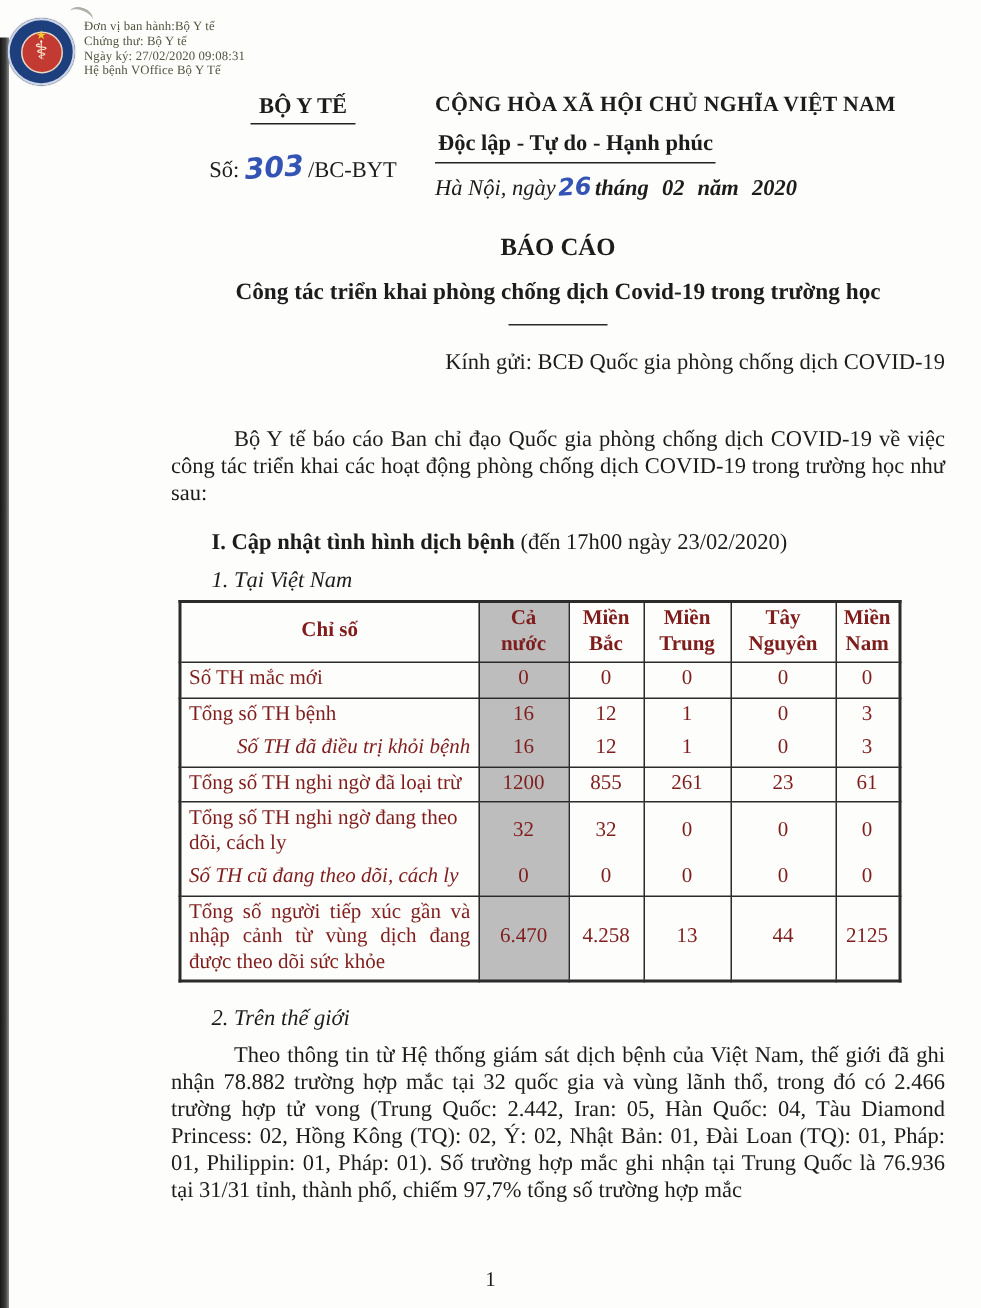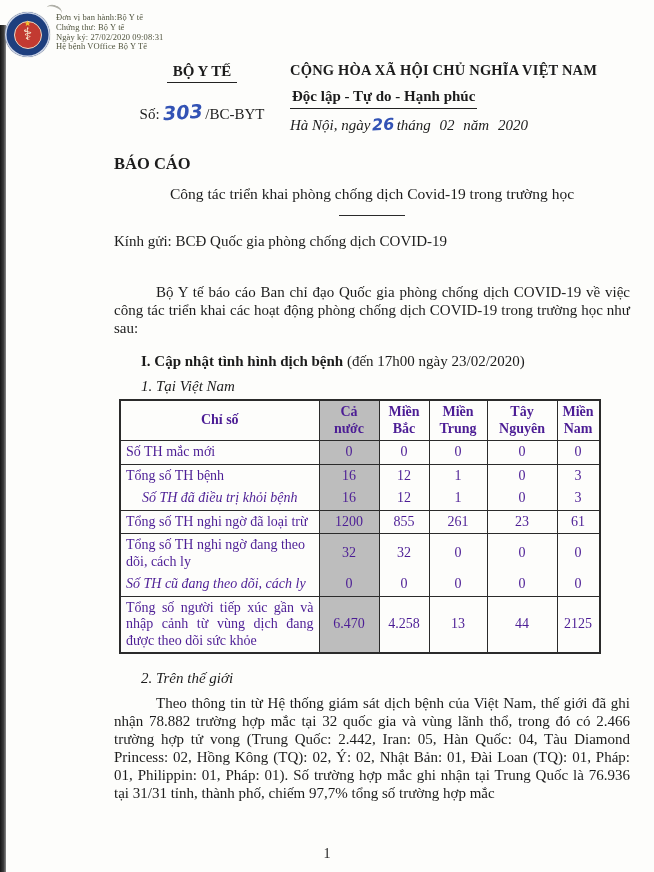--- a/index.html
+++ b/index.html
@@ -32,41 +32,41 @@
     border-bottom:1.5px solid #222;padding:0 6px 2px 6px;}
   .doc-number{margin-top:18px;font-size:15px;text-align:center;}
   .hw{font-family:"DejaVu Sans",sans-serif;font-style:italic;font-weight:bold;
     color:#3353b5;display:inline-block;}
   .hw-num{font-size:19px;transform:rotate(-4deg);margin:0 3px;}
   .hw-day{font-size:16px;transform:rotate(-3deg);margin:0 2px;}
   .country{font-weight:bold;font-size:14.5px;letter-spacing:.2px;}
   .motto{font-weight:bold;font-size:15px;margin-top:9px;display:inline-block;
     border-bottom:1.5px solid #222;padding:0 2px 3px 2px;}
   .place-date{font-style:italic;font-size:15px;margin-top:6px;}
-  .date-rest{word-spacing:5px;}
-  .report-kind{font-weight:bold;font-size:16.5px;margin-top:20px;}
-  .report-subject{text-align:center;font-weight:normal;font-size:15.5px;margin-top:11px;}
+  .date-rest{word-spacing:5px;font-weight:bold;}
+  .report-kind{text-align:center;font-weight:bold;font-size:16.5px;margin-top:20px;}
+  .report-subject{text-align:center;font-weight:bold;font-size:15.5px;margin-top:11px;}
   .divider{width:66px;border-top:1.8px solid #2a2a2a;margin:12px auto 0 auto;}
-  .recipient{text-align:left;font-size:15px;margin-top:17px;}
+  .recipient{text-align:right;font-size:15px;margin-top:17px;}
   .para{font-size:15px;line-height:18px;text-align:justify;margin-top:0;}
   .intro{margin-top:33px;text-indent:42px;}
   .h-sec{margin-top:9px;margin-left:27px;font-size:15px;line-height:18px;}
   .h-sec b{font-weight:bold;}
   .h-sub{margin-top:7px;margin-left:27px;font-size:15px;font-weight:normal;font-style:italic;line-height:18px;}
   .note-line{margin-top:5px;margin-left:27px;font-size:15px;line-height:18px;}
   
   table.stats{border-collapse:collapse;margin-top:4px;margin-left:5px;
-    font-size:14px;line-height:16.5px;color:#4c1d95;}
+    font-size:14px;line-height:16.5px;color:#7f1d1d;}
   table.stats{border:2px solid #2b2b2b;}
   table.stats td,table.stats th{border:1px solid #2b2b2b;vertical-align:middle;padding:3px 5px;}
   th.col-h{font-weight:bold;text-align:center;padding:4px 2px;}
   td.num{text-align:center;}
   .shade{background:#bdbdbd;}
   td.lbl{text-align:left;padding-left:6px;}
-  td.lbl-it{font-style:italic;text-align:center;padding-right:6px;}
+  td.lbl-it{font-style:italic;text-align:right;padding-right:6px;}
   td.lbl-it-full{font-style:italic;text-align:left;padding-left:5px;padding-right:4px;}
   td.lbl-just{text-align:justify;padding-left:6px;padding-right:5px;}
   tr.merge-top td{border-top:none;}
   tr.merge-bottom td{border-bottom:none;}
   .sec2{margin-top:15px;}
   .para2{margin-top:7px;text-indent:42px;}
   .page-num{position:absolute;left:0;right:0;top:846px;text-align:center;font-size:14px;}
 </style>
 </head>
 <body>

